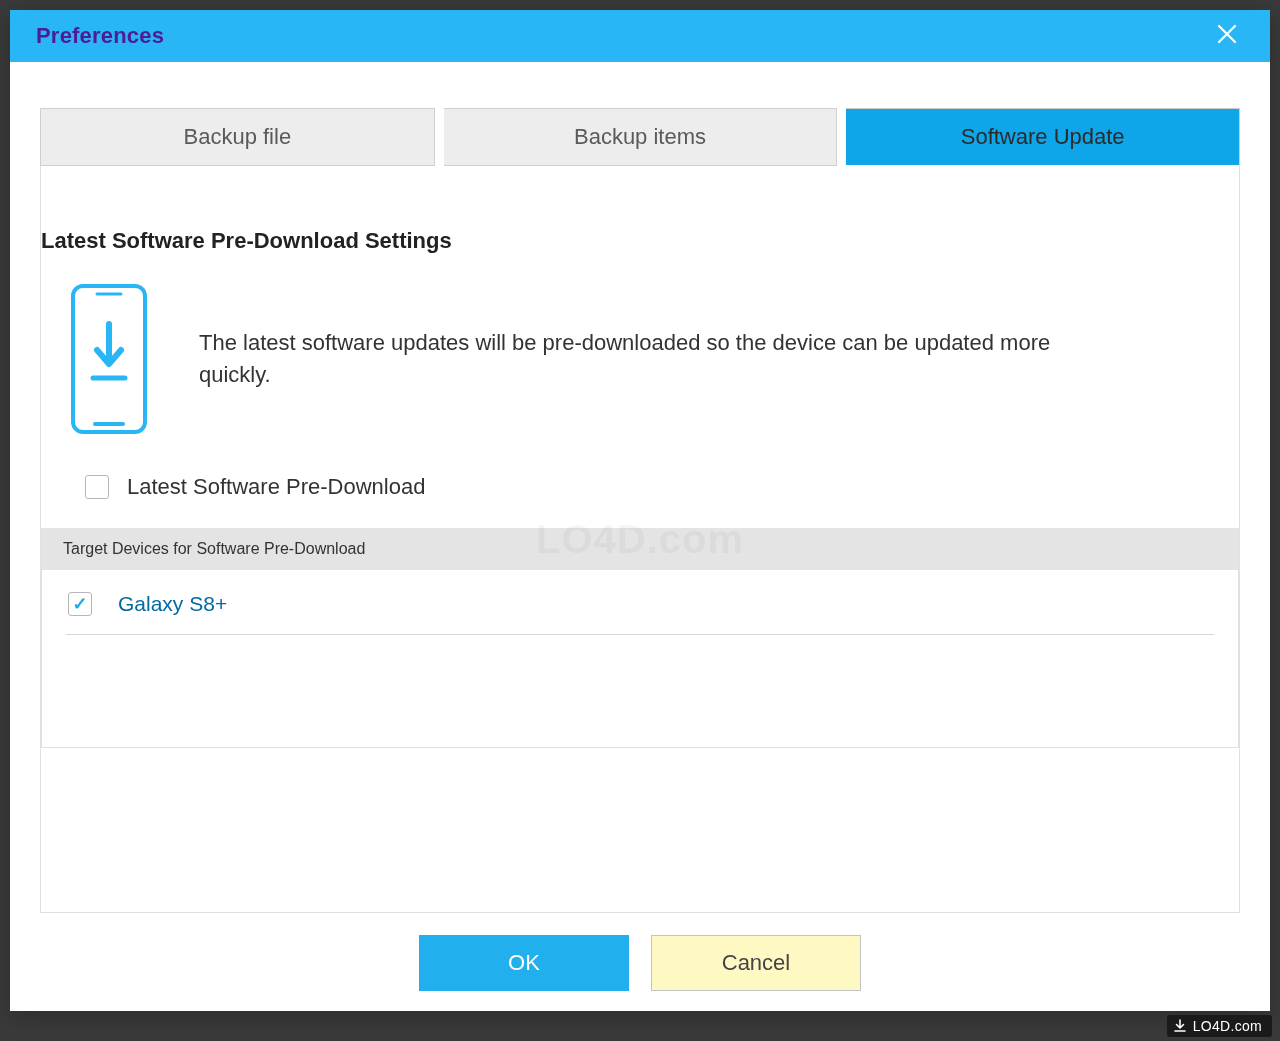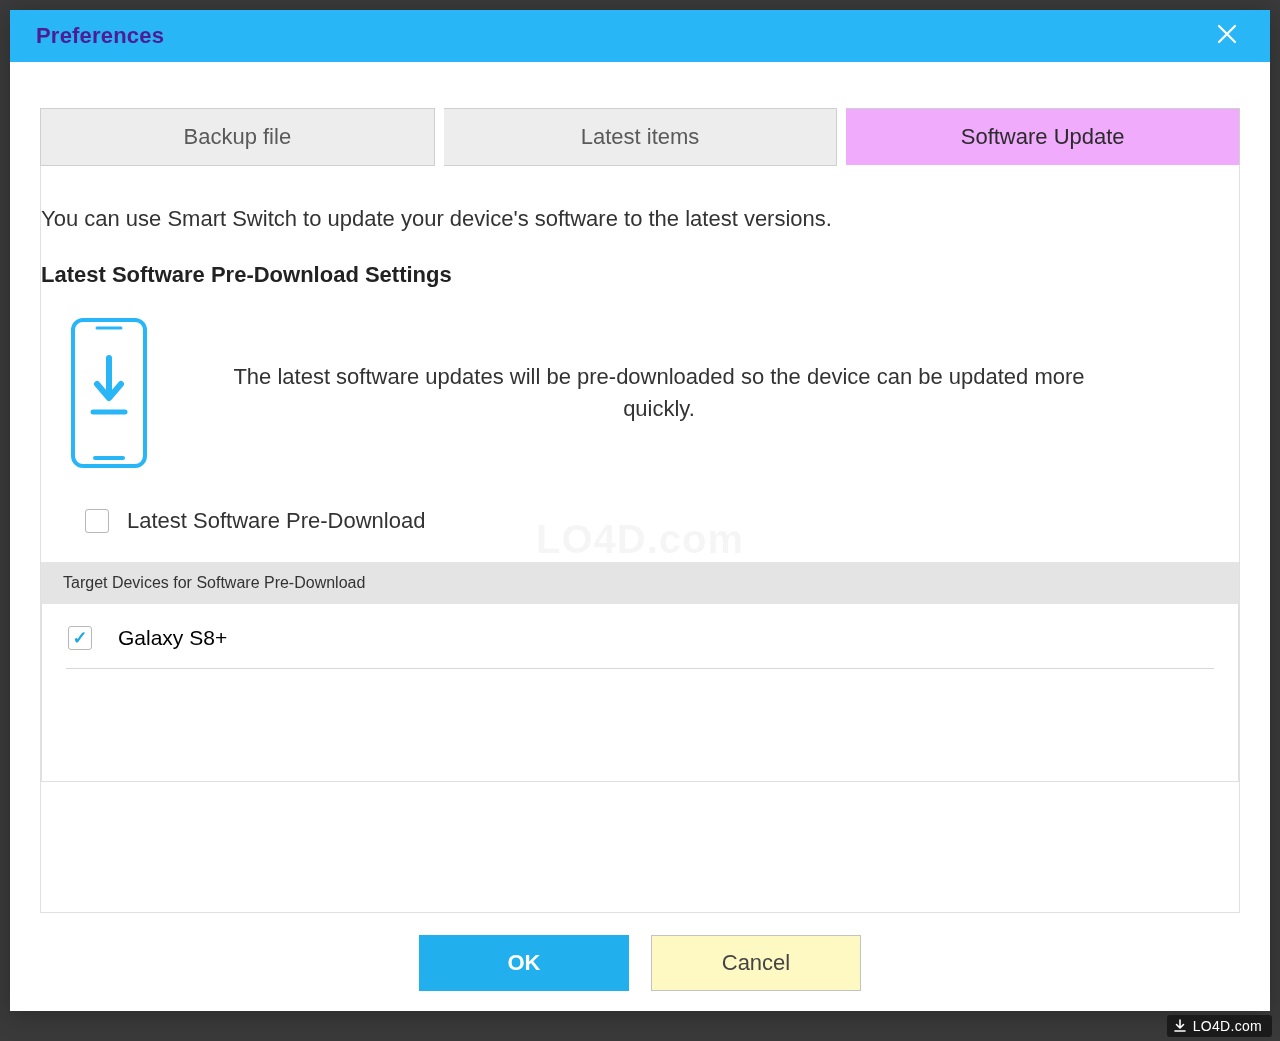--- a/index.html
+++ b/index.html
@@ -52,21 +52,21 @@
   display:flex; align-items:center; justify-content:center;
   font-size: 22px;
   color: #5a5a5a;
   background: #ededed;
   border: 1px solid #cfcfcf;
   position: relative;
   cursor: pointer;
 }
 .tab + .tab { border-left: none; }
 .tab.active {
-  background: #f0abfc;
+  background: #0ea5e9;
   color: #2b2b2b;
   border-bottom: 1px solid #fff;
 }
 
 .panel {
   border-left: 1px solid #e0e0e0;
   border-right: 1px solid #e0e0e0;
   border-bottom: 1px solid #e0e0e0;
   padding: 40px 0 30px 0;
   flex: 1;
@@ -83,21 +83,20 @@
   height:1px;
   background:transparent;
 }
 
 .intro { font-size: 22px; color: #333; padding: 0 4px 8px 0; }
 .subheading { font-size: 22px; font-weight: 700; color:#222; margin-top: 22px; }
 
 .promo {
   display:flex; align-items:center; gap: 50px;
   margin: 30px 0 30px 28px;
-  text-align: center;
 }
 .phone-icon { width: 80px; height: 150px; flex-shrink:0; }
 .promo-text { font-size: 22px; color:#333; max-width: 920px; line-height:1.45; }
 
 .check-row {
   display:flex; align-items:center; gap: 18px;
   margin: 10px 0 22px 18px;
   font-size: 22px; color:#333;padding-left:26px;
 }
 .checkbox {
@@ -125,21 +124,21 @@
 }
 
 .device-list{
   border:1px solid #e0e0e0;
   border-top:none;
   padding: 18px 18px;
   height: 178px;
 }
 .device-row{
   display:flex; align-items:center; gap:26px;
-  font-size:21px; color:#000000;
+  font-size:21px; color:#0369a1;
   padding: 4px 2px 18px 2px;
   border-bottom:1px solid #d8d8d8;
   margin-left: 6px;
   margin-right: 6px;
 }
 
 .button-row{
   display:flex; justify-content:center; gap:22px;
   padding-top: 22px;
 }
@@ -150,21 +149,21 @@
   display:flex; align-items:center; justify-content:center;
   cursor:pointer;
   border:1px solid #c3c3c3;
   background:#fef9c3;
   color:#444;
 }
 .btn.primary{
   background:#21b0ed;
   border-color:#21b0ed;
   color:#fff;
-  font-weight:700;
+  font-weight:400;
 }
 
 .attribution {
   position: absolute;
   bottom: 4px; right: 8px;
   background:#1a1a1a;
   color:#fff;
   font-size:14px;
   padding:3px 10px 3px 6px;
   border-radius:3px;
@@ -198,29 +197,28 @@
       <svg width="22" height="22" viewBox="0 0 22 22">
           <path d="M3 3 L19 19 M19 3 L3 19" stroke="#fff" stroke-width="2.2" stroke-linecap="round"></path>
         </svg>
     </span>
   </div>
 
   <div class="content">
 
     <div class="tabstrip">
       <div class="tab">Backup file</div>
-      <div class="tab">Latest items</div>
+      <div class="tab">Backup items</div>
       <div class="tab active">Software Update</div>
     </div>
 
     <div class="panel">
 
       <span class="watermark">LO4D.com</span>
 
-      <div class="intro">You can use Smart Switch to update your device's software to the latest versions.</div>
       <div class="subheading">Latest Software Pre-Download Settings</div>
 
       <div class="promo">
         <span class="phone-icon">
           <svg viewBox="0 0 80 150" width="80" height="150">
             <rect x="4" y="2" width="72" height="146" rx="10" fill="none" stroke="#29b6f6" stroke-width="4"></rect>
             <rect x="10" y="18" width="60" height="112" fill="#fff" stroke="#29b6f6" stroke-width="0"></rect>
             <line x1="28" y1="10" x2="52" y2="10" stroke="#29b6f6" stroke-width="3" stroke-linecap="round"></line>
             <line x1="26" y1="140" x2="54" y2="140" stroke="#29b6f6" stroke-width="4" stroke-linecap="round"></line>
             <path d="M40 40 V78 M28 66 L40 80 L52 66" fill="none" stroke="#29b6f6" stroke-width="6" stroke-linecap="round" stroke-linejoin="round"></path>

